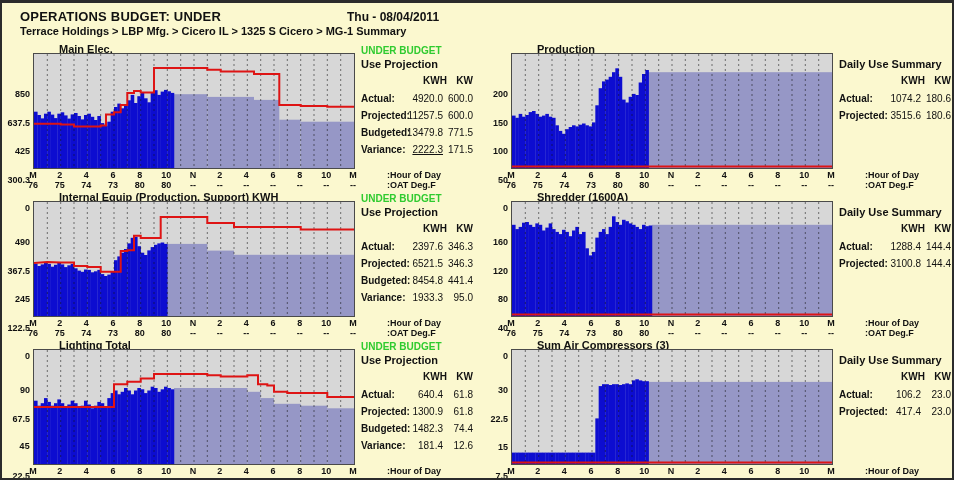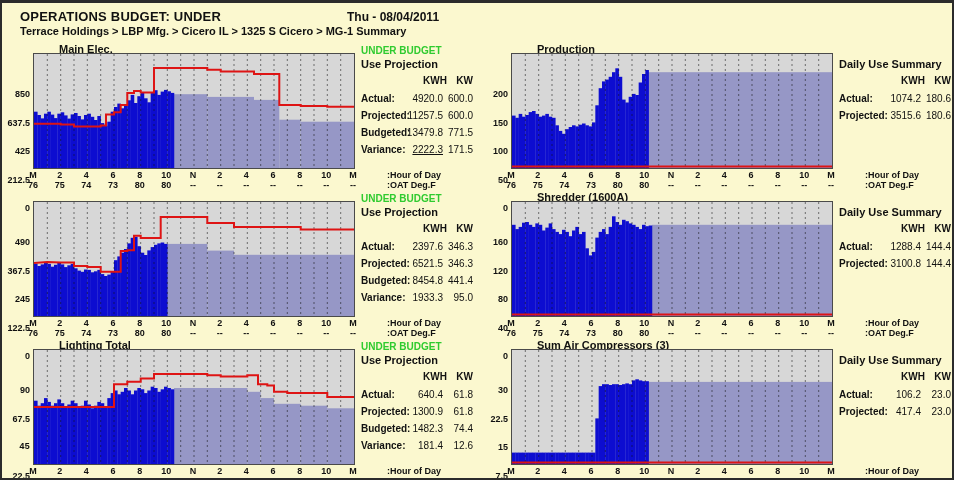--- a/index.html
+++ b/index.html
@@ -44,21 +44,21 @@
 <div class="hdr-date">Thu - 08/04/2011</div>
 <div class="hdr-crumb">Terrace Holdings &gt; LBP Mfg. &gt; Cicero IL &gt; 1325 S Cicero &gt; MG-1 Summary</div>
 
 <div id="grid">
     <div class="cell" style="left: 3px; top: 40px;">
     <div class="ctitle">Main Elec.</div>
     <div class="yaxis">
         <span style="top: 0%;">850</span>
         <span style="top: 25%;">637.5</span>
         <span style="top: 50%;">425</span>
-        <span style="top: 75%;">212.5</span>
+        <span style="top: 75%;">300.3</span>
         <span style="top: 100%;">0</span>
       </div>
     <div class="plot">
       <svg viewBox="0 0 320 114" preserveAspectRatio="none">
           <rect x="140.0" y="40.2" width="33.3" height="73.8" fill="#9697c6"></rect>
           <rect x="173.3" y="42.9" width="46.7" height="71.1" fill="#9697c6"></rect>
           <rect x="220.0" y="45.9" width="25.3" height="68.1" fill="#9697c6"></rect>
           <rect x="245.3" y="65.7" width="21.3" height="48.3" fill="#9697c6"></rect>
           <rect x="266.7" y="67.7" width="53.3" height="46.3" fill="#9697c6"></rect>
           <rect x="0.00" y="57.7" width="3.58" height="56.3" fill="#0d0dd0"></rect>
@@ -186,20 +186,21 @@
           </div>
           <div class="prow">
             <span class="pl">Variance:</span>
             <span class="kwh u">2222.3</span>
             <span class="kw">171.5</span>
           </div>
         </div>
     </div>
   </div>
     <div class="cell" style="left: 3px; top: 188px;">
+    <div class="ctitle">Internal Equip (Production, Support) KWH</div>
     <div class="yaxis">
         <span style="top: 0%;">490</span>
         <span style="top: 25%;">367.5</span>
         <span style="top: 50%;">245</span>
         <span style="top: 75%;">122.5</span>
         <span style="top: 100%;">0</span>
       </div>
     <div class="plot">
       <svg viewBox="0 0 320 114" preserveAspectRatio="none">
           <rect x="133.3" y="41.9" width="40.0" height="72.1" fill="#9697c6"></rect>

